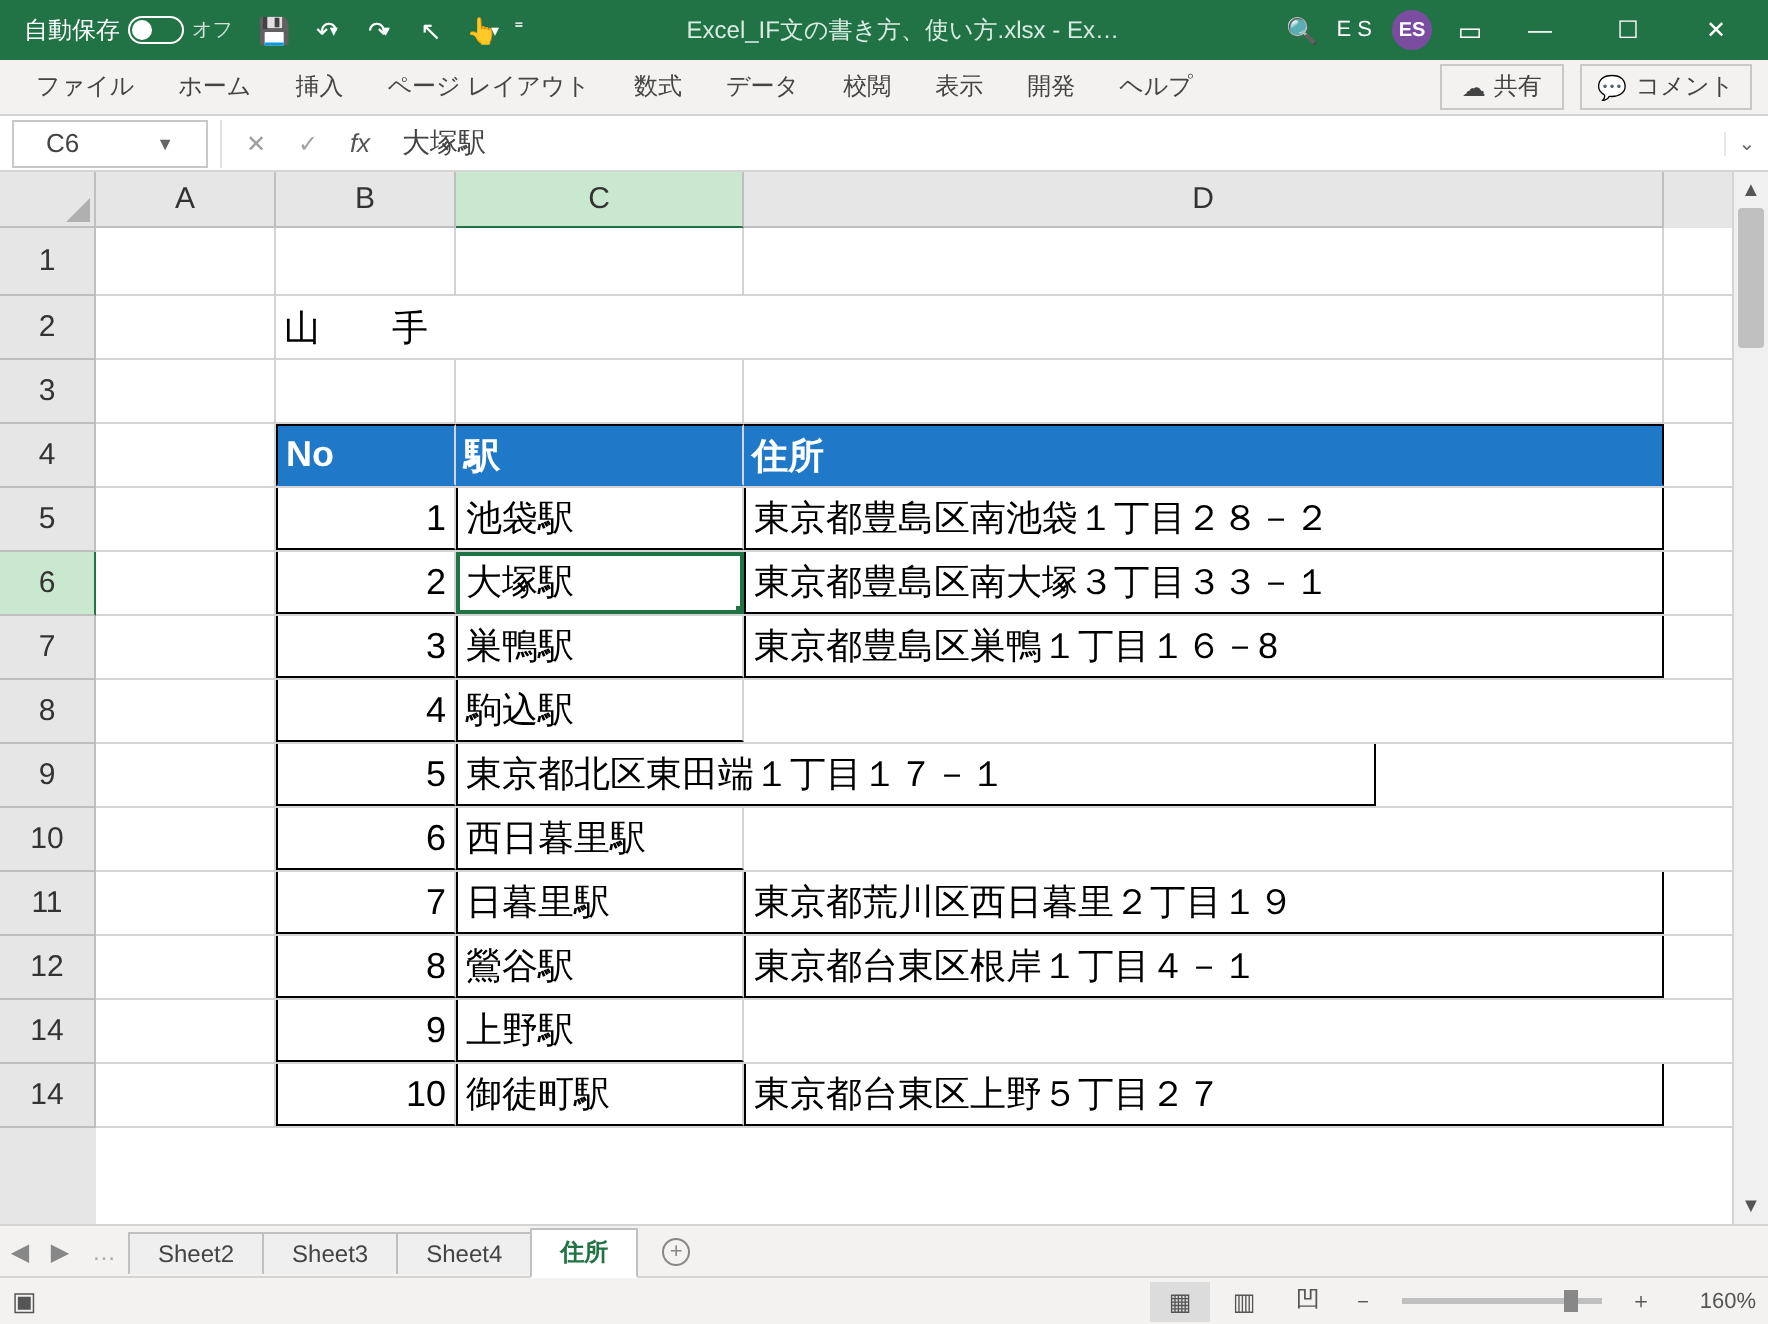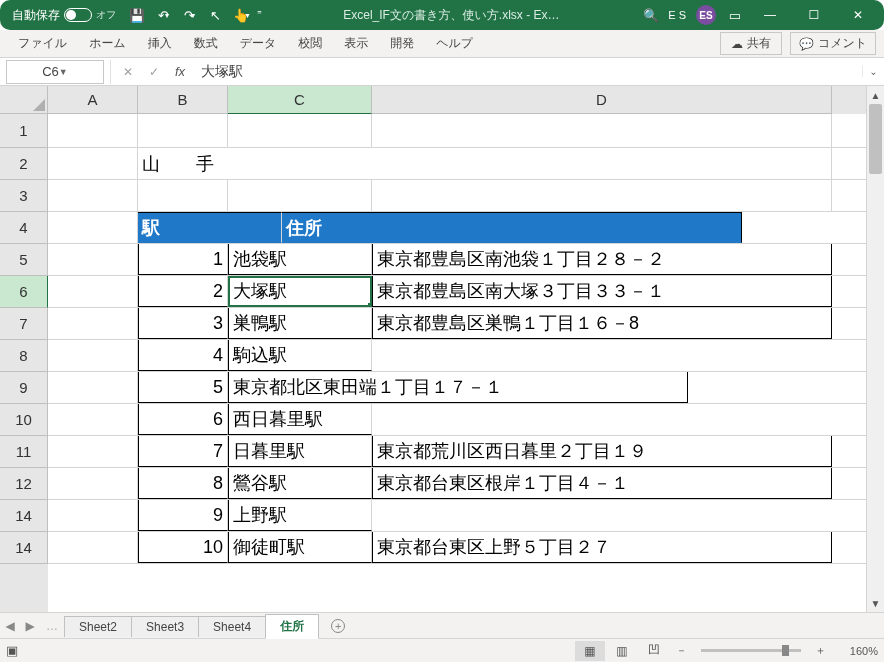--- a/index.html
+++ b/index.html
@@ -1,38 +1,38 @@
 <!DOCTYPE html>
 <html><head>
 <meta charset="utf-8">
 <style>
 * { box-sizing: border-box; margin: 0; padding: 0; font-family: "Yu Gothic UI", "Meiryo", sans-serif; }
 body { width: 884px; height: 662px; background: #fff; overflow: hidden; display:flex; flex-direction:column; }
 
 
-.titlebar { height: 30px; background: #217346; color: #fff; display:flex; align-items:center; padding: 0 4px; font-size:12px;border-radius:10px; }
+.titlebar { height: 30px; background: #217346; color: #fff; display:flex; align-items:center; padding: 0 4px; font-size:12px; }
 .titlebar .autosave { display:flex; align-items:center; gap:4px; padding:0 8px; }
 .titlebar .toggle { width:28px; height:14px; border:1px solid #fff; border-radius:7px; position:relative; }
 .titlebar .toggle::after { content:''; position:absolute; left:1px; top:1px; width:10px; height:10px; border-radius:50%; background:#fff; }
 .titlebar .tbicon { width:26px; height:30px; display:flex; align-items:center; justify-content:center; font-size:13px; color:#fff; }
 .titlebar .dd { font-size:8px; margin-left:-4px; }
 .titlebar .title { flex:1; text-align:center; font-size:12px; color:#d9ece3; overflow:hidden; white-space:nowrap; }
 .titlebar .circle { width:20px; height:20px; border-radius:50%; background:#7a4da0; color:#fff; display:flex; align-items:center; justify-content:center; font-size:10px; font-weight:bold; margin:0 6px;}
 .titlebar .winbtn { width:44px; height:30px; display:flex; align-items:center; justify-content:center; font-size:12px; }
 
 
 .ribbon { height:28px; background:#f3f2f1; border-bottom:1px solid #d4d4d4; display:flex; align-items:center; padding:0 8px; font-size:12px; color:#444; gap:2px;}
 .ribbon .tab { padding:4px 10px; }
 .ribbon .spacer { flex:1; }
 .ribbon .share { border:1px solid #c8c8c8; padding:2px 10px; margin-right:6px; display:flex; align-items:center; gap:4px;}
 .ribbon .comment { border:1px solid #c8c8c8; padding:2px 8px; display:flex; align-items:center; gap:4px;}
 
 
 .fbar { height:28px; background:#fff; border-bottom:1px solid #d4d4d4; display:flex; align-items:center; font-size:13px; color:#444; }
-.namebox { width:98px; height:24px; border:1px solid #c8c8c8; margin:0 6px; padding:0 16px; display:flex; align-items:center; justify-content:center;}
+.namebox { width:98px; height:24px; border:1px solid #c8c8c8; margin:0 6px; padding:0 16px; display:flex; align-items:center; justify-content:space-between;}
 .namebox .nbdd { font-size:9px; color:#666; }
 .fbar .divider { width:5px; height:24px; border-left:1px solid #e0e0e0; }
 .fbar .fbtn { width:26px; height:24px; display:flex; align-items:center; justify-content:center; color:#a0a0a0; font-size:12px;}
 .fbar .fx { font-style:italic; color:#555; font-size:13px;}
 .fbar .formula { flex:1; padding:0 8px; font-size:14px; }
 .fbar .expand { width:22px; display:flex; align-items:center; justify-content:center; font-size:10px; color:#666; border-left:1px solid #e8e8e8;}
 
 
 .sheet-area { flex:1; display:flex; position:relative; background:#fff;}
 .grid-wrap { flex:1; overflow:hidden; position:relative;}
@@ -105,20 +105,21 @@
   <div class="tbicon">▭</div>
   <div class="winbtn">—</div>
   <div class="winbtn">☐</div>
   <div class="winbtn">✕</div>
 </div>
 
 <div class="ribbon">
   <div class="tab">ファイル</div>
   <div class="tab">ホーム</div>
   <div class="tab">挿入</div>
+  <div class="tab">ページ レイアウト</div>
   <div class="tab">数式</div>
   <div class="tab">データ</div>
   <div class="tab">校閲</div>
   <div class="tab">表示</div>
   <div class="tab">開発</div>
   <div class="tab">ヘルプ</div>
   <div class="spacer"></div>
   <div class="share">
       <span>☁</span>
       <span>共有</span>
@@ -181,20 +182,21 @@
           <div class="cell wD"></div>
         </div>
       <div class="row">
           <div class="cell wA"></div>
           <div class="cell wB"></div>
           <div class="cell wC"></div>
           <div class="cell wD"></div>
         </div>
       <div class="row">
           <div class="cell wA"></div>
+          <div class="cell wB thead data-border-l data-border-t">No</div>
           <div class="cell wC thead data-border-t">駅</div>
           <div class="cell wD thead data-border-r data-border-t">住所</div>
         </div>
       <div class="row">
           <div class="cell wA"></div>
           <div class="cell wB numcell data-border-l data-border-b">1</div>
           <div class="cell wC data-border-l data-border-b">池袋駅</div>
           <div class="cell wD data-border-l data-border-r data-border-b">東京都豊島区南池袋１丁目２８－２</div>
         </div>
       <div class="row">

